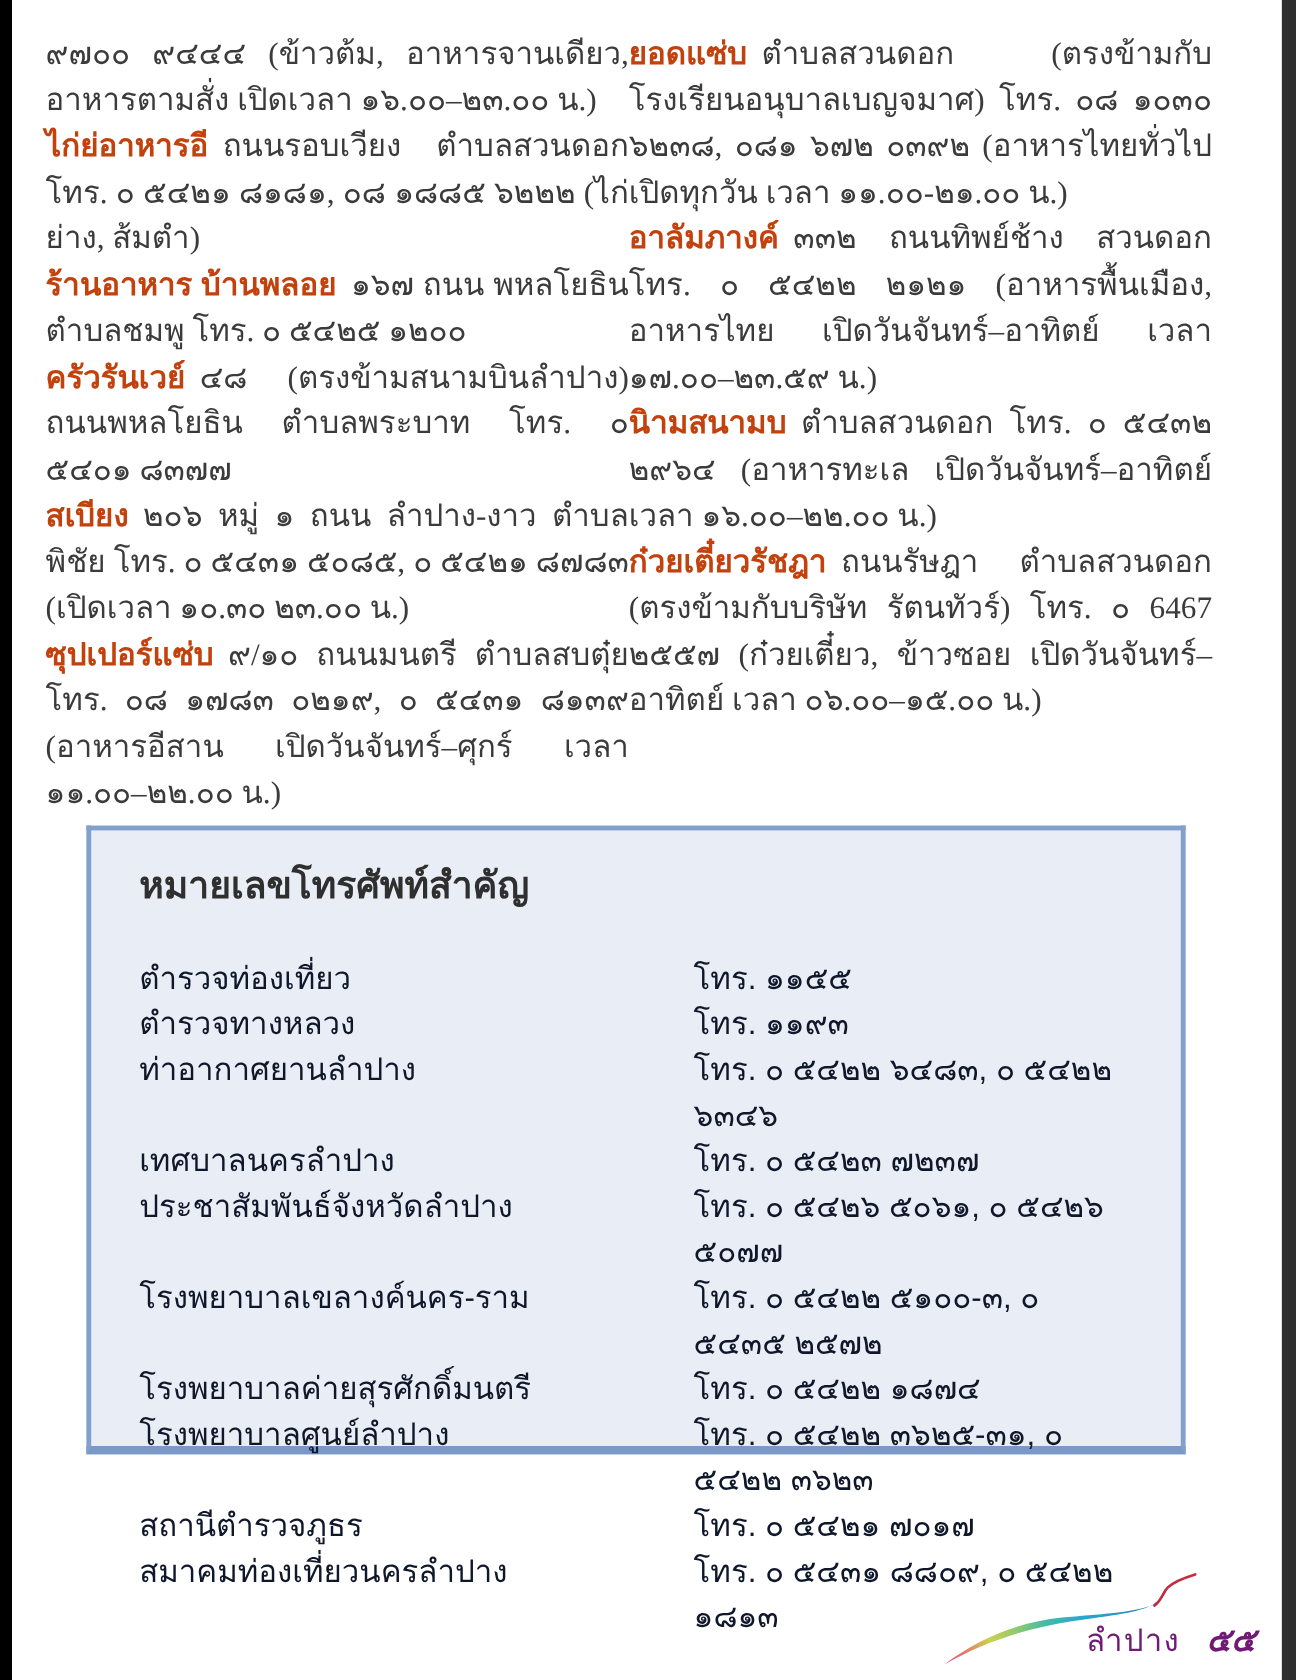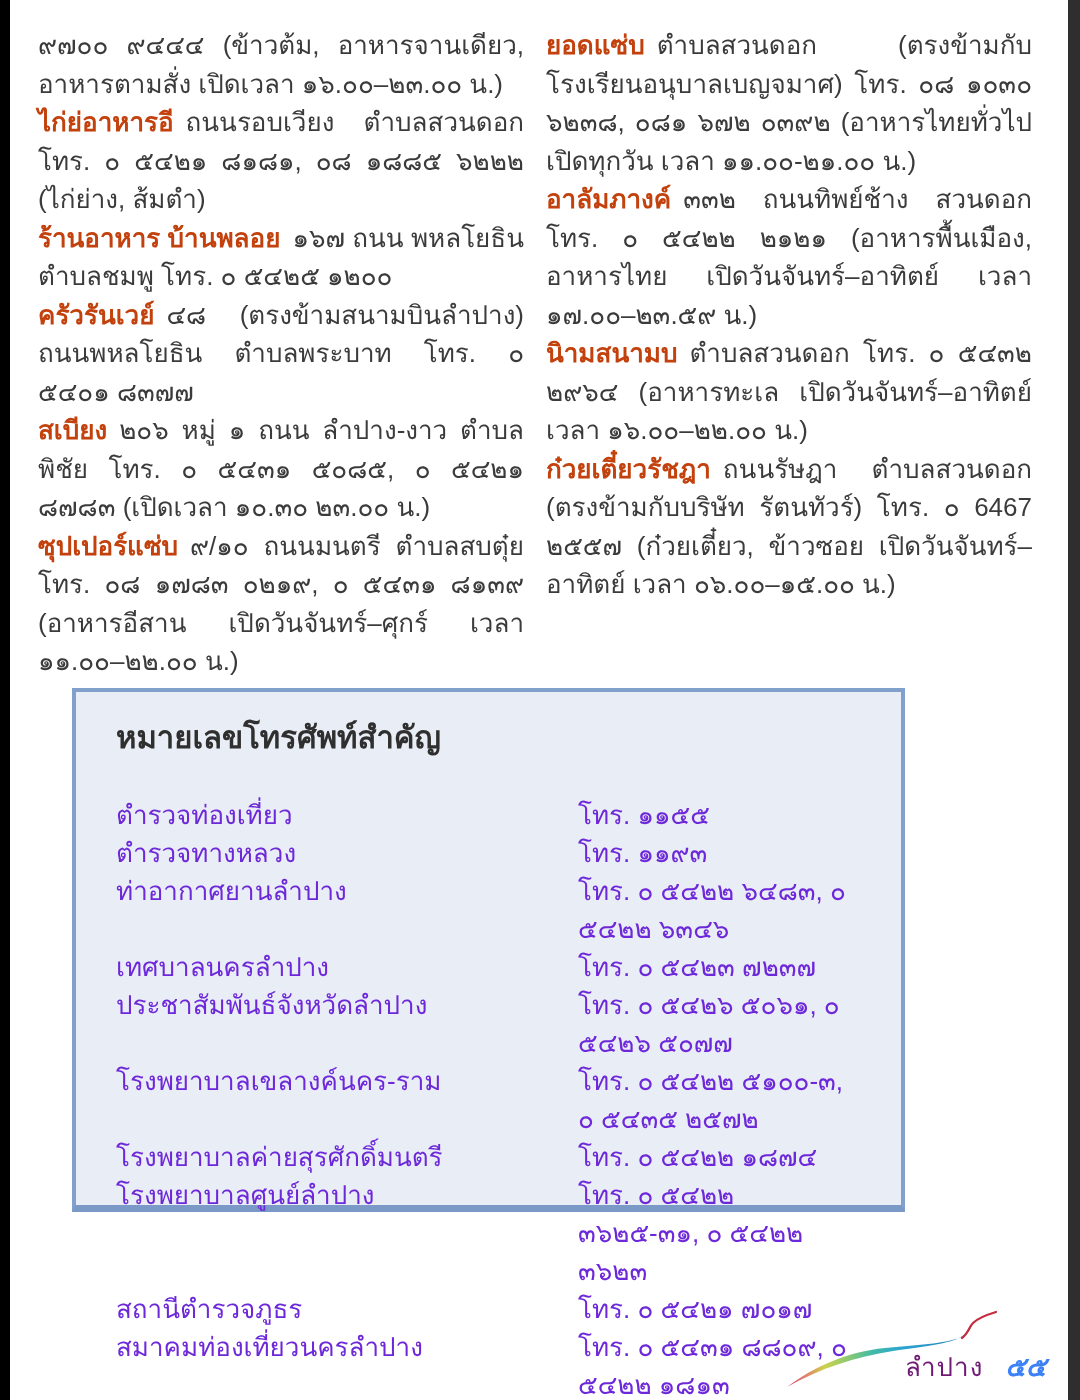--- a/index.html
+++ b/index.html
@@ -8,46 +8,46 @@
     font-family:"Liberation Sans","DejaVu Sans",sans-serif;
     color:#3b3b3b;overflow:hidden;
   }
   .edge{position:absolute;top:0;bottom:0;}
   .edge-left{left:0;width:10px;background:#000;}
   .edge-right{right:0;width:12px;background:#2e2e2e;}
 
   .content{position:absolute;left:10px;right:12px;top:0;bottom:0;background:#fff;}
 
   
-  .columns{position:absolute;top:26px;left:28px;width:994px;display:flex;gap:22px;}
+  .columns{position:absolute;top:26px;left:28px;width:994px;display:flex;font-family:Liberation Serif, serif;}
   .col{width:486px;}
   .entry{margin:0;font-size:26px;line-height:38.5px;text-align:justify;color:#3b3b3b;}
   .rname{color:#c2410c;font-weight:bold;margin-right:12px;}
   .rname.empty{margin-right:0;}
 
   
   .phone-box{
-    position:absolute;left:62px;top:688px;width:833px;height:524px;
+    position:absolute;left:62px;top:688px;width:916px;height:524px;
     box-sizing:border-box;background:#e9edf5;
     border:4px solid #82a0cc;border-bottom:7px solid #7b99c6;
     padding:24px 40px 0 40px;
   }
   .phone-box h2{
     margin:0 0 36px 0;font-size:31px;line-height:44px;font-weight:bold;color:#2f2f2f;
   }
-  .prow{display:flex;font-size:26px;line-height:38px;color:#6d28d9;}
+  .prow{display:flex;font-size:26px;line-height:38px;color:#0f172a;}
   .plabel{width:462px;flex:0 0 462px;}
   .pphone{flex:1;}
 
   
   .footer{position:absolute;left:0;top:1305px;width:1058px;height:95px;}
   .swoosh{position:absolute;left:775px;top:5px;width:215px;height:80px;}
   .footer-text{position:absolute;top:40px;left:895px;white-space:nowrap;}
   .place{font-size:26px;color:#701a75;letter-spacing:1px;}
-  .pagenum{font-size:27px;color:#3b82f6;font-weight:bold;font-style:italic;margin-left:22px;}
+  .pagenum{font-size:27px;color:#701a75;font-weight:bold;font-style:italic;margin-left:22px;}
 </style>
 </head>
 <body>
 
 <div class="edge edge-left"></div>
 <div class="edge edge-right"></div>
 
 <div class="content">
 
   <div class="columns">

